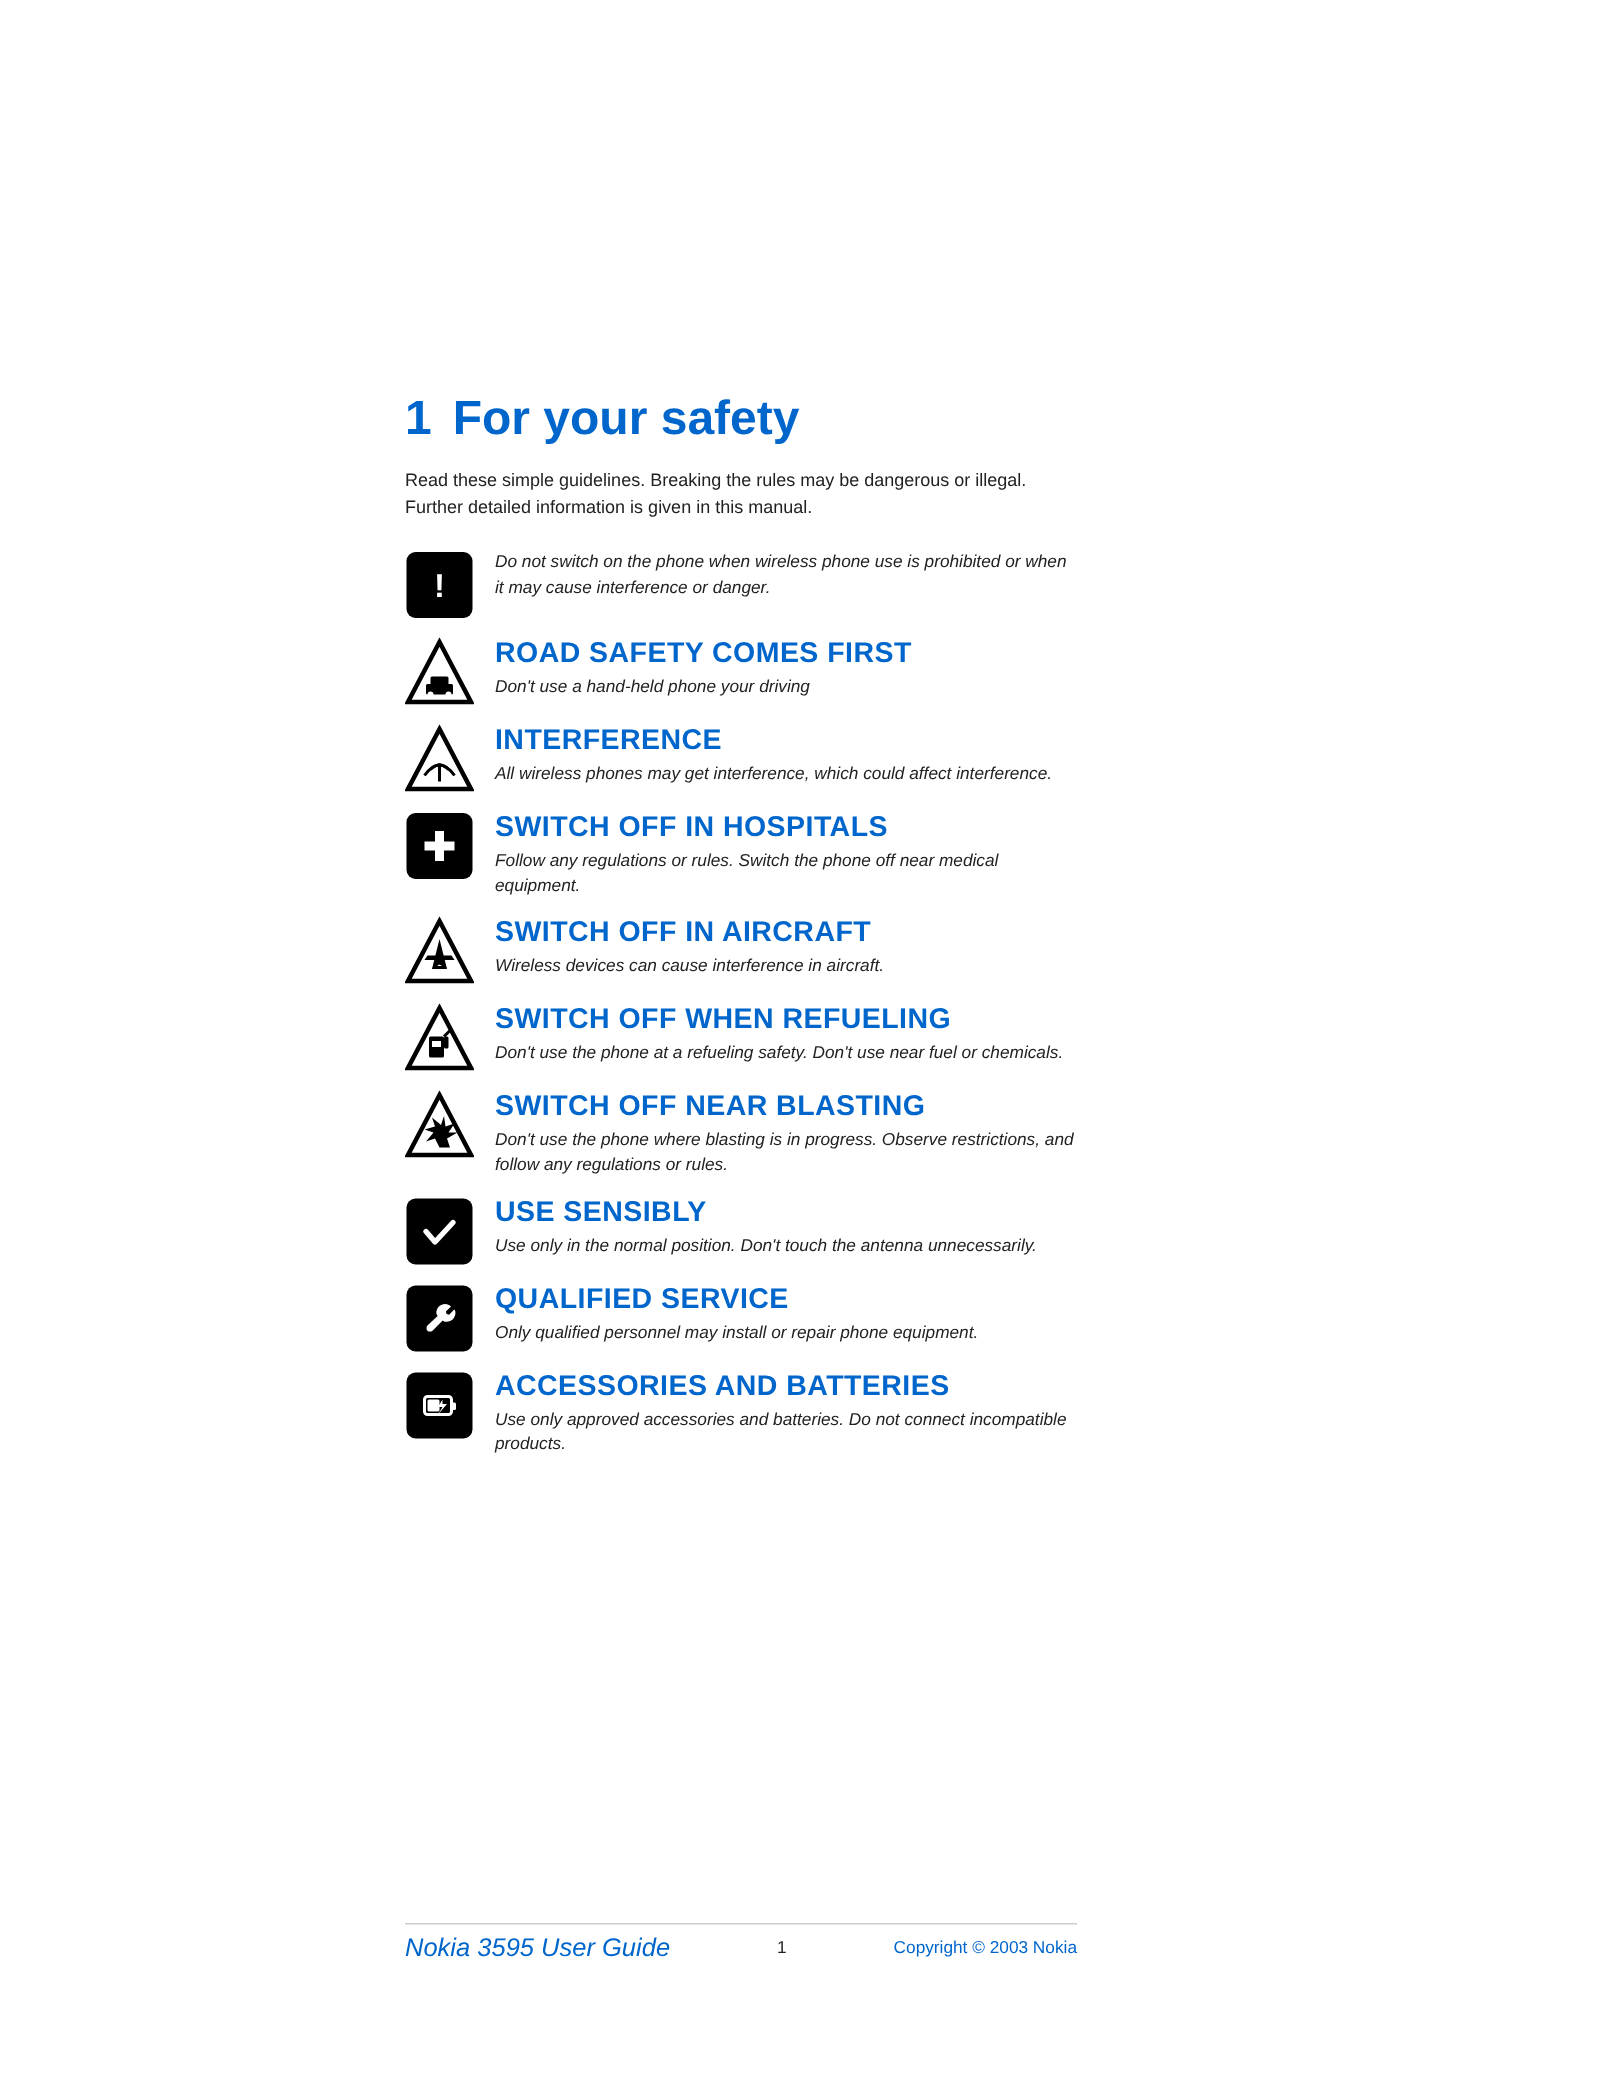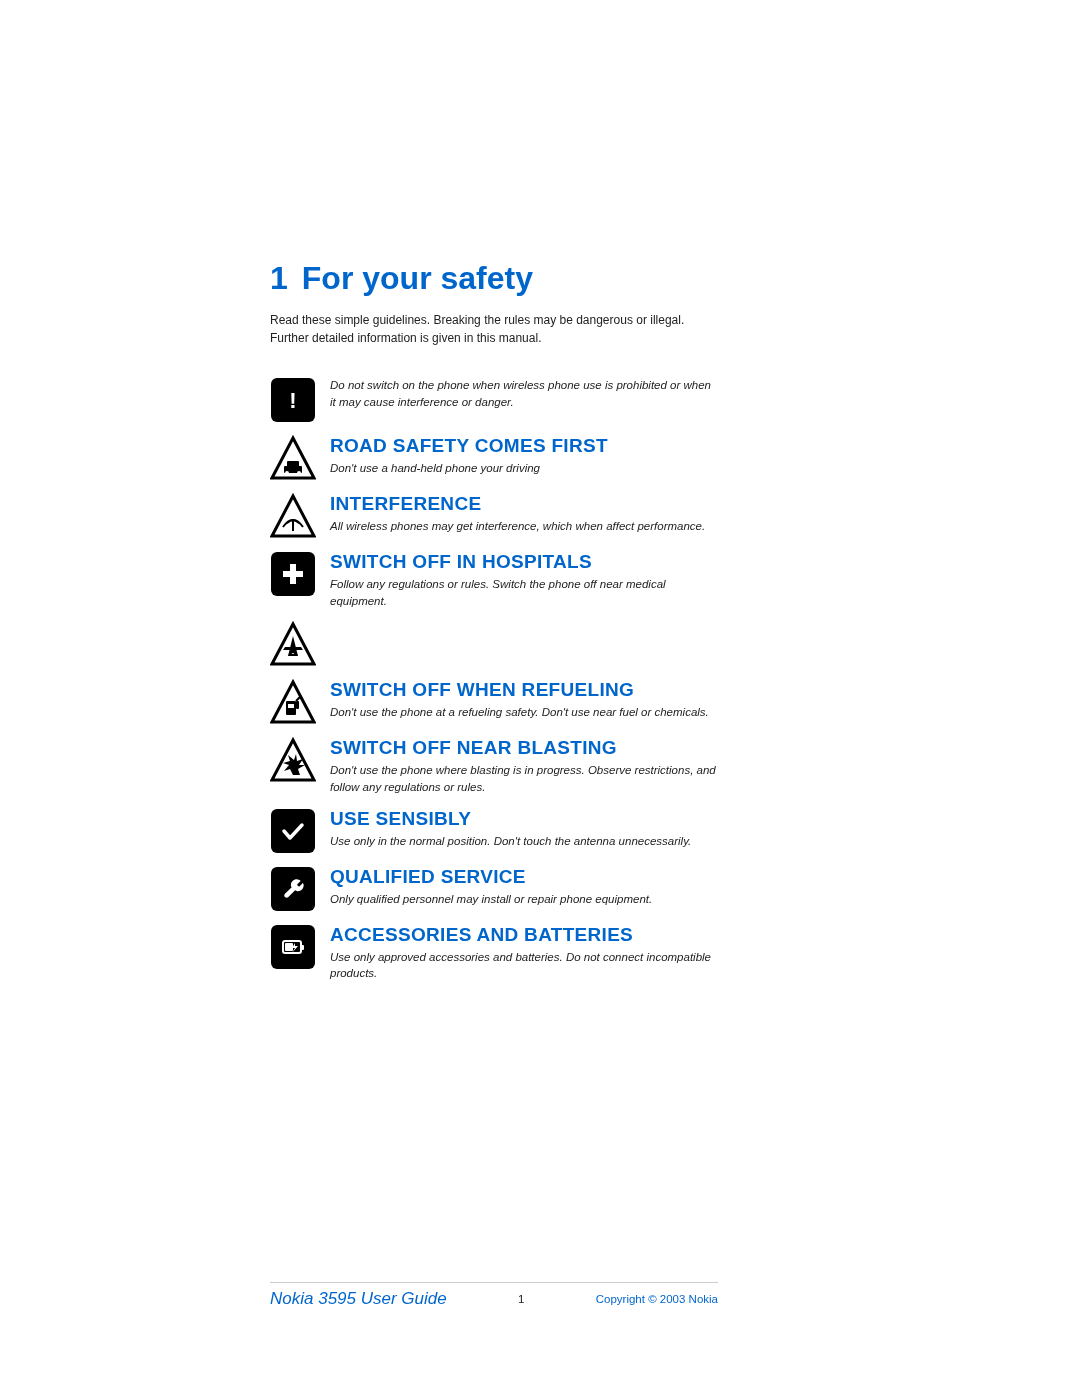--- a/index.html
+++ b/index.html
@@ -27,21 +27,21 @@
       margin-bottom: 14px;
       font-family: Arial, Helvetica, sans-serif;
     }
     h1.chapter-title .chapter-num {
       margin-right: 14px;
     }
     .intro-text {
       font-size: 12px;
       color: #222;
       line-height: 1.5;
-      margin-bottom: 28px;
+      margin-bottom: 18px;
     }
     .safety-item {
       display: flex;
       align-items: flex-start;
       margin-bottom: 10px;
     }
     .icon-box {
       width: 46px;
       height: 46px;
       flex-shrink: 0;
@@ -155,21 +155,21 @@
         <svg class="triangle-svg" viewBox="0 0 46 46">
           <polygon points="23,3 44,43 2,43" fill="none" stroke="black" stroke-width="3"></polygon>
 
           <line x1="23" y1="38" x2="23" y2="26" stroke="black" stroke-width="2"></line>
           <path d="M17,30 Q23,24 29,30" fill="none" stroke="black" stroke-width="2"></path>
           <path d="M13,34 Q23,20 33,34" fill="none" stroke="black" stroke-width="2"></path>
         </svg>
       </div>
       <div class="item-text">
         <div class="item-heading">INTERFERENCE</div>
-        <p class="item-desc">All wireless phones may get interference, which when affect performance.</p>
+        <p class="item-desc">All wireless phones may get interference, which could affect interference.</p>
       </div>
     </div>
 
     <div class="safety-item">
       <div class="icon-box">
         <div class="icon-square">
           <svg width="28" height="28" viewBox="0 0 28 28">
             <rect x="11" y="4" width="6" height="20" fill="white"></rect>
             <rect x="4" y="11" width="20" height="6" fill="white"></rect>
           </svg>
@@ -183,20 +183,24 @@
 
     <div class="safety-item">
       <div class="icon-box">
         <svg class="triangle-svg" viewBox="0 0 46 46">
           <polygon points="23,3 44,43 2,43" fill="none" stroke="black" stroke-width="3"></polygon>
 
           <path d="M23,15 L28,35 L23,32 L18,35 Z" fill="black"></path>
           <path d="M15,26 L31,26 L33,29 L13,29 Z" fill="black"></path>
           <path d="M19,33 L27,33 L28,35 L18,35 Z" fill="black"></path>
         </svg>
+      </div>
+      <div class="item-text">
+        <div class="item-heading">SWITCH OFF IN AIRCRAFT</div>
+        <p class="item-desc">Wireless devices can cause interference in aircraft.</p>
       </div>
     </div>
 
     <div class="safety-item">
       <div class="icon-box">
         <svg class="triangle-svg" viewBox="0 0 46 46">
           <polygon points="23,3 44,43 2,43" fill="none" stroke="black" stroke-width="3"></polygon>
 
           <rect x="16" y="22" width="10" height="14" rx="1" fill="black"></rect>
           <rect x="18" y="25" width="6" height="4" rx="0" fill="white"></rect>

